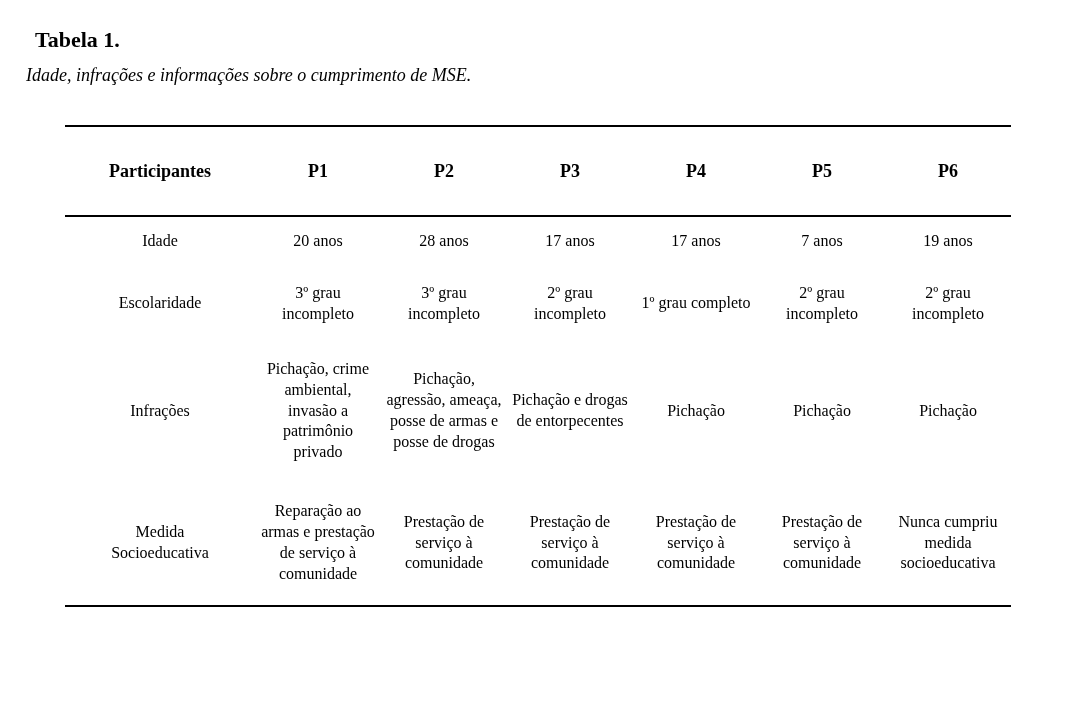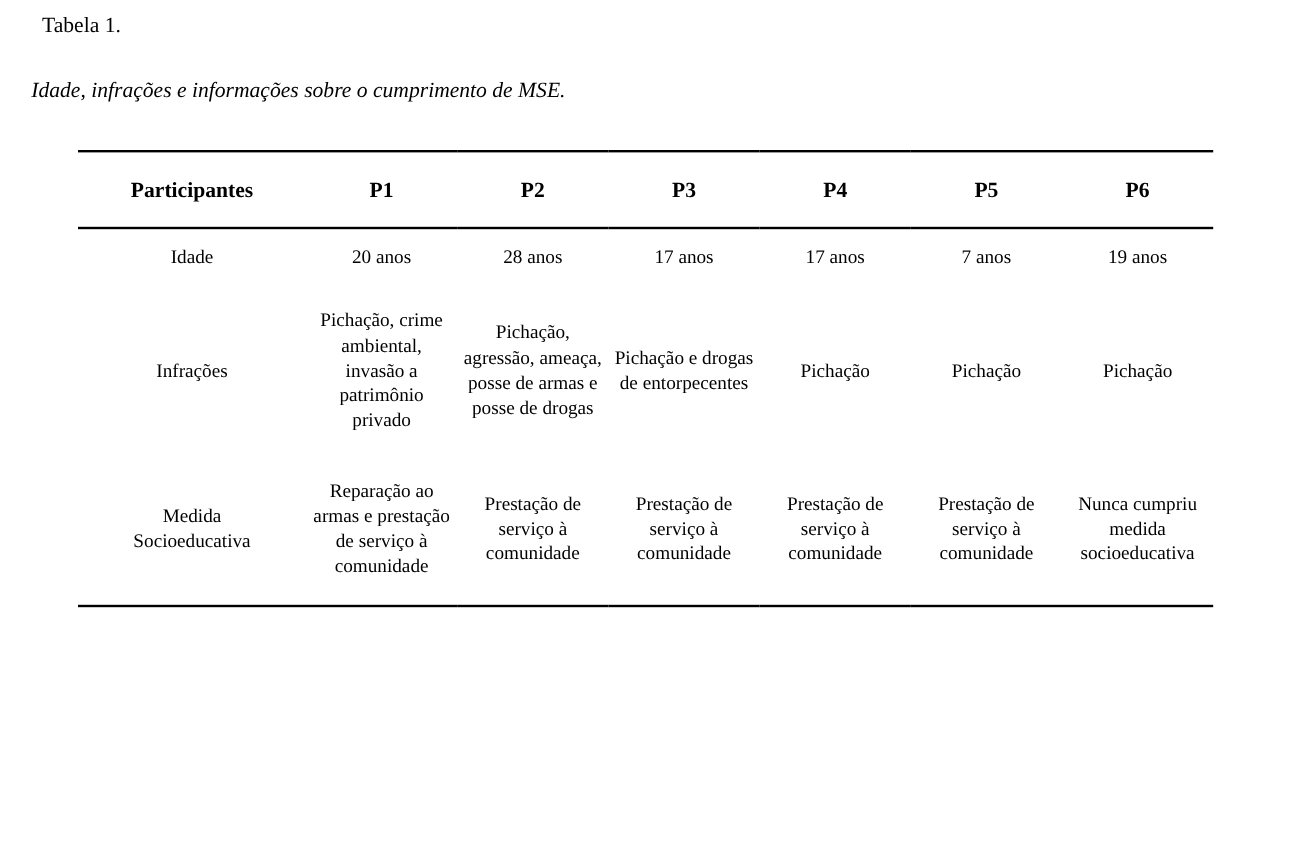--- a/index.html
+++ b/index.html
@@ -12,23 +12,24 @@
   .page {
     position: relative;
     width: 1087px;
     height: 703px;
     background: #ffffff;
     overflow: hidden;
   }
   .table-number {
     position: absolute;
     left: 35px;
-    top: 11px;
-    font-size: 18px;
+    top: 27px;
+    font-size: 22px;
     line-height: 1.2;
+    font-weight: bold;
   }
   .table-caption {
     position: absolute;
     left: 26px;
     top: 65px;
     font-size: 18px;
     font-style: italic;
     line-height: 1.2;
   }
   table.mse-table {
@@ -59,21 +60,21 @@
     padding: 2px 24px;
     line-height: 1.3;
     margin-top: 30px;
   }
   tbody td {
     text-align: center;
     vertical-align: middle;
     padding: 2px 4px;
     line-height: 1.3;
   }
-  tr.r-header { height: 64px; }
+  tr.r-header { height: 90px; }
   tr.r-idade { height: 50px; }
   tr.r-escolaridade { height: 75px; }
   tr.r-infracoes { height: 140px; }
   tr.r-medida { height: 125px; }
   tr.r-comportamento { height: 73px; }
 </style>
 </head>
 <body>
 
 <div class="page">
@@ -105,20 +106,29 @@
     <tbody>
       <tr class="r-idade">
         <th>Idade</th>
         <td>20 anos</td>
         <td>28 anos</td>
         <td>17 anos</td>
         <td>17 anos</td>
         <td>7 anos</td>
         <td>19 anos</td>
       </tr>
+      <tr class="r-escolaridade">
+        <th>Escolaridade</th>
+        <td>3º grau incompleto</td>
+        <td>3º grau incompleto</td>
+        <td>2º grau incompleto</td>
+        <td>1º grau completo</td>
+        <td>2º grau incompleto</td>
+        <td>2º grau incompleto</td>
+      </tr>
       <tr class="r-infracoes">
         <th>Infrações</th>
         <td>Pichação, crime ambiental, invasão a patrimônio privado</td>
         <td>Pichação, agressão, ameaça, posse de armas e posse de drogas</td>
         <td>Pichação e drogas de entorpecentes</td>
         <td>Pichação</td>
         <td>Pichação</td>
         <td>Pichação</td>
       </tr>
       <tr class="r-medida">

